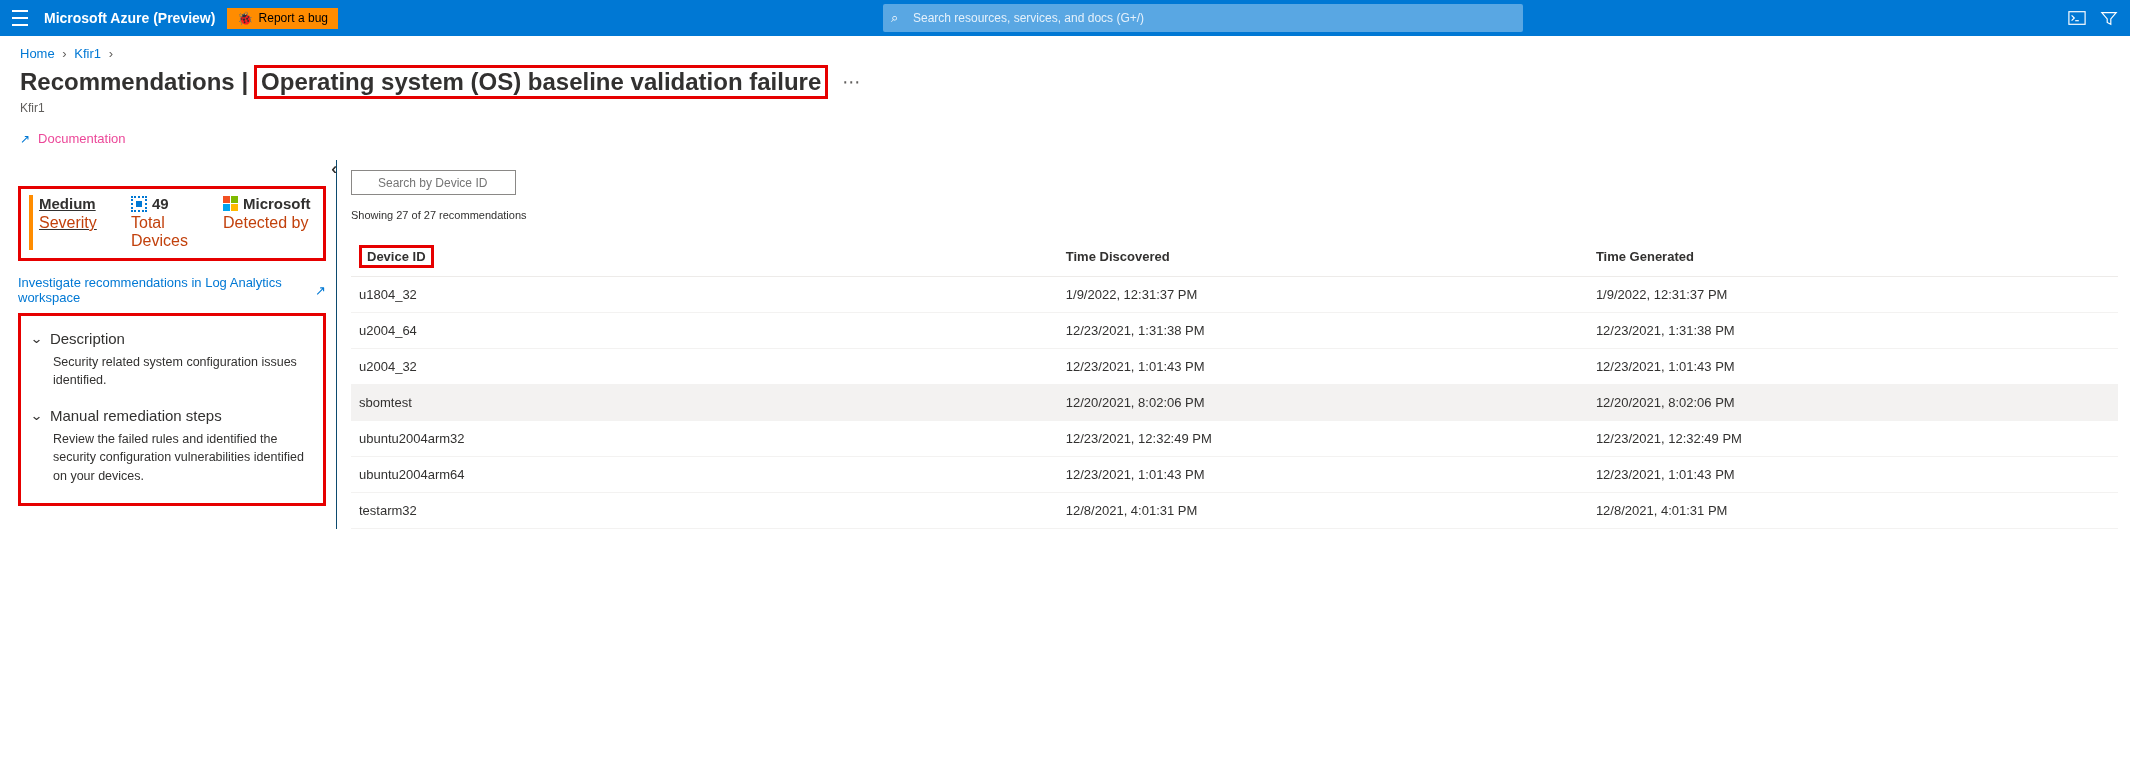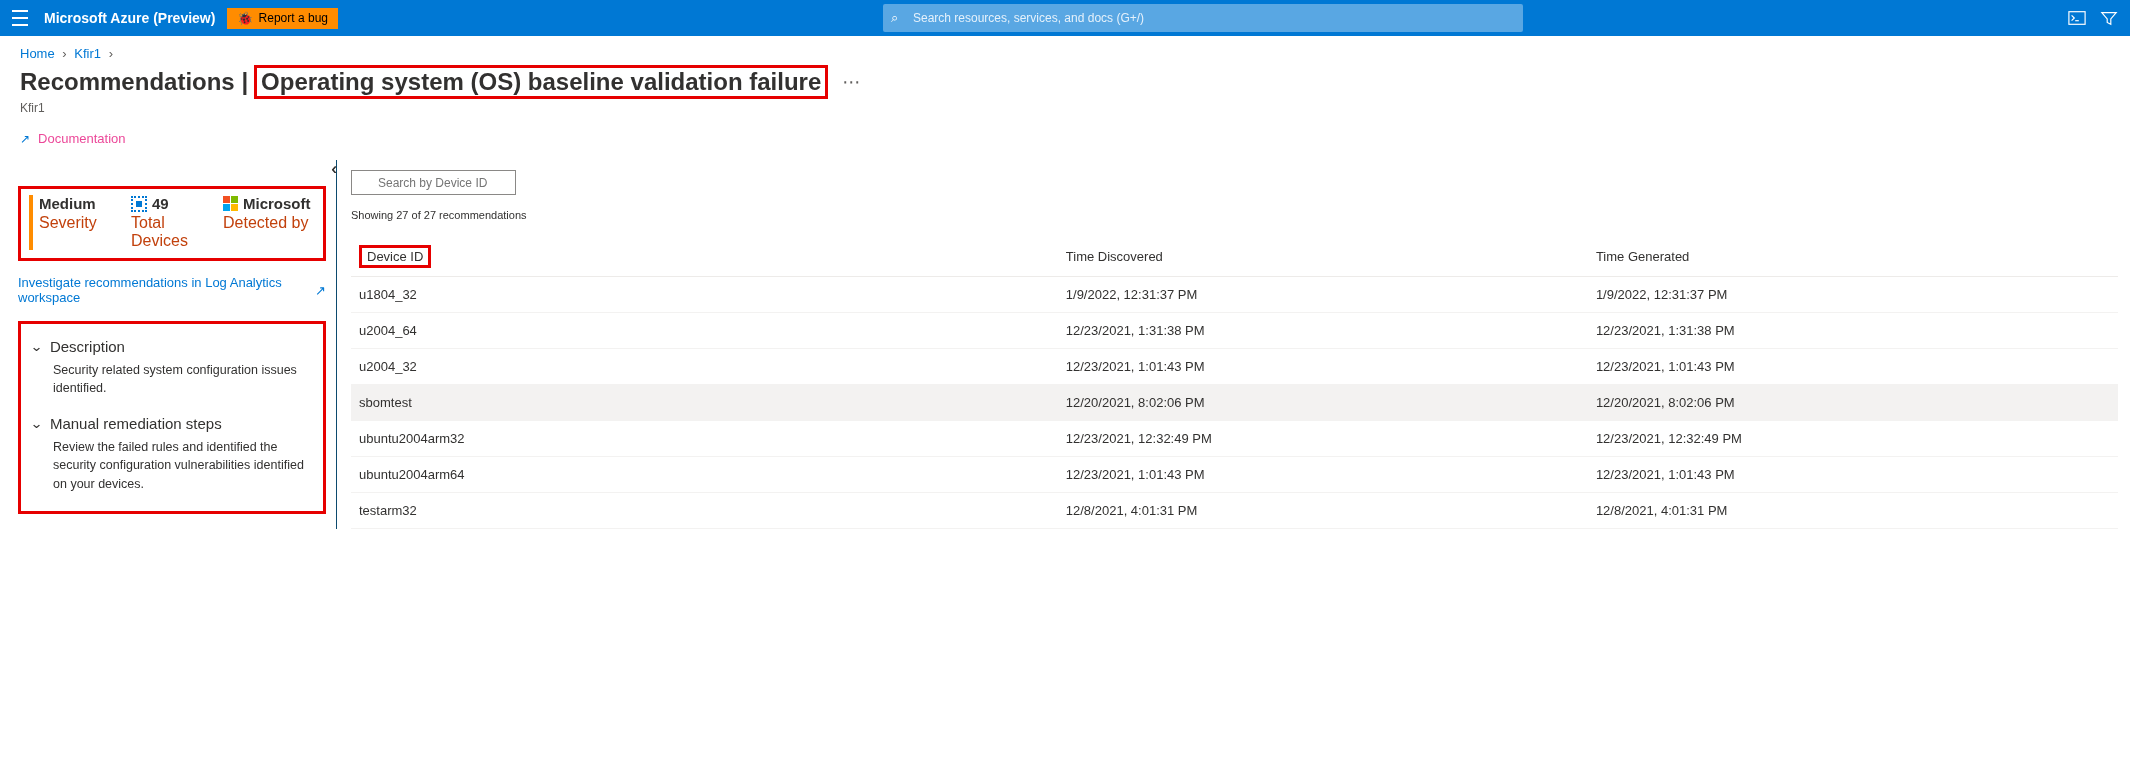--- a/index.html
+++ b/index.html
@@ -130,21 +130,21 @@
       display: flex;
       padding: 6px 8px 8px 8px;
       margin-bottom: 14px;
       margin-top: 18px;
     }
     .stat {
       flex: 1;
       display: flex;
       flex-direction: column;
     }
-    .stat.sev { border-left: 4px solid #ff8c00; padding-left: 6px; }
+    .stat.sev { border-left: 4px solid #ff8c00; padding-left: 6px; text-decoration: underline; }
     .stat-val { font-size: 15px; font-weight: 600; display: flex; align-items: center; gap: 5px; }
     .stat-label { font-size: 16px; color: #c2410c; margin-top: 2px; }
     .chip-icon {
       width: 16px; height: 16px; border: 2px dotted #0078d4; display: inline-block;
       position: relative;
     }
     .chip-icon::after {
       content: ""; position: absolute; inset: 3px; background: #0078d4;
     }
     .ms-logo {
@@ -158,21 +158,21 @@
     .ms-logo span:nth-child(3){background:#00a4ef;}
     .ms-logo span:nth-child(4){background:#ffb900;}
 
     .invest-link {
       color: #0078d4;
       font-size: 13px;
       text-decoration: none;
       display: inline-flex;
       align-items: center;
       gap: 16px;
-      margin-bottom: 16px;
+      margin-bottom: 8px;
     }
 
     
     .desc-box {
       border: 3px solid #e60000;
       padding: 14px 10px;
     }
     .section-toggle {
       display: flex;
       align-items: center;
@@ -213,21 +213,21 @@
     }
     .showing { font-size: 11px; color: #323130; margin: 14px 0 18px 0; }
 
     table.devices {
       width: 100%;
       border-collapse: collapse;
       font-size: 13px;
     }
     table.devices th {
       text-align: left;
-      font-weight: 400;
+      font-weight: 700;
       padding: 6px 8px 8px 8px;
       border-bottom: 1px solid #edebe9;
     }
     .th-device-inner {
       border: 3px solid #e60000;
       padding: 1px 5px;
       display: inline-block;
     }
     table.devices td {
       padding: 10px 8px;

